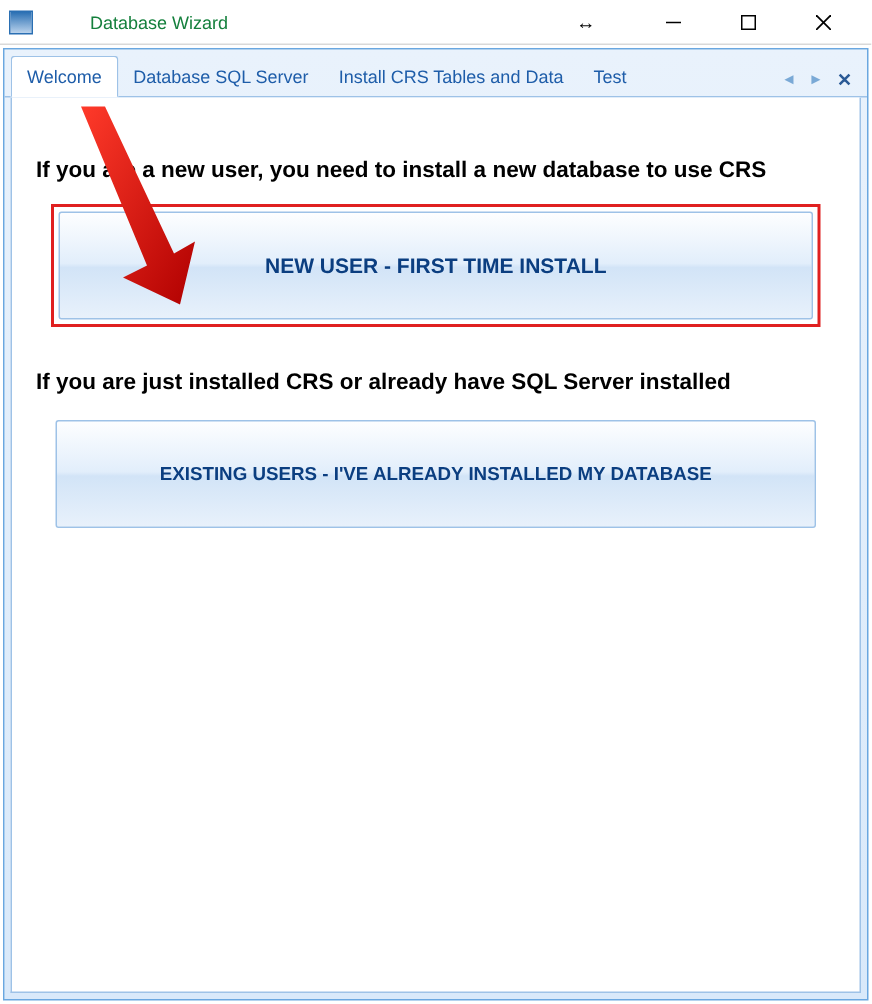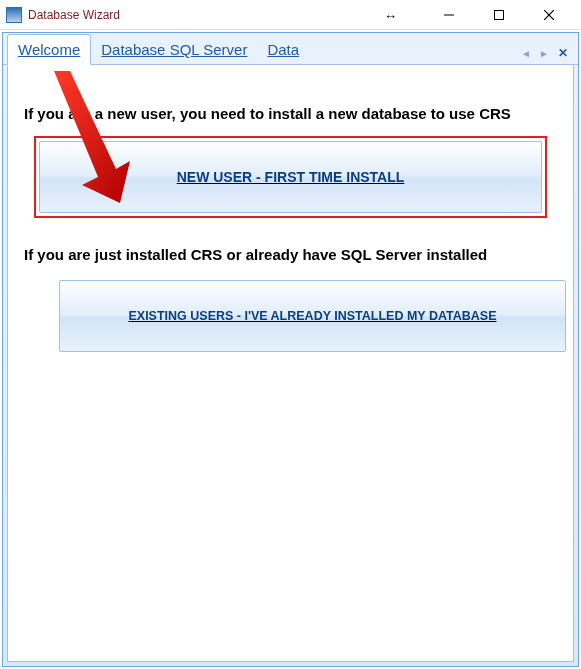--- a/index.html
+++ b/index.html
@@ -23,22 +23,23 @@
   }
   .titlebar .app-icon {
     width: 16px; height: 16px;
     background: linear-gradient(180deg,#2a6fb3,#b9d2ec);
     border: 1px solid #2a6fb3;
     margin-right: 6px;
     flex: 0 0 auto;
   }
   .titlebar .title-text {
     font-size: 12px;
-    color: #7f1d1d;
+    color: #15803d;
     flex: 1 1 auto;
+    margin-left: 32px;
   }
   .titlebar .win-controls-spacer {
     flex: 0 0 auto;
     display: flex;
     align-items: center;
     gap: 26px;
     padding-right: 20px;
   }
   .titlebar .resize-icon {
     font-size: 13px;
@@ -67,26 +68,25 @@
   
   .tabstrip {
     display: flex;
     align-items: flex-end;
     height: 32px;
     padding: 4px 4px 0 4px;
     gap: 0;
     border-bottom: 1px solid #9ec2e7;
   }
   .tab {
-    font-size: 15px;
+    font-size: 12px;
     color: #1e5da9;
     padding: 6px 10px 6px 10px;
     cursor: default;
     white-space: nowrap;
-    text-decoration: underline;
   }
   .tab.active {
     background: #fff;
     border: 1px solid #9ec2e7;
     border-bottom: 1px solid #fff;
     border-radius: 3px 3px 0 0;
     margin-bottom: -1px;
     color: #1e5da9;
   }
   .tabstrip-right {
@@ -126,21 +126,20 @@
   .heading {
     font-size: 15px;
     font-weight: bold;
     color: #000;
     margin: 0 0 14px 0;
   }
 
   .big-button-wrap {
     padding: 3px;
     margin: 0 10px 28px 10px;
-    text-decoration: underline;
   }
   .big-button-wrap.highlighted {
     border: 2px solid #e02020;
   }
 
   .big-button {
     width: 100%;
     height: 72px;
     border: 1px solid #9ec2e7;
     background: linear-gradient(180deg,#fdfeff 0%, #e2eefb 48%, #d2e4f7 52%, #e8f1fb 100%);
@@ -153,21 +152,20 @@
     color: #0b3e80;
     cursor: default;
     text-align: center;
     padding: 0 10px;
     font-family: inherit;
   }
 
   .big-button-wrap.secondary { margin-top: 0; }
   .big-button-wrap.secondary .big-button {
     font-size: 12.5px;
-    margin-left: 22px;
   }
 
   
   .arrow-svg {
     position: absolute;
     left: 20px;
     top: 0px;
     width: 140px;
     height: 160px;
     pointer-events: none;
@@ -198,21 +196,22 @@
         </svg>
     </div>
   </div>
 </div>
 
 <div class="shell">
 
   <div class="tabstrip">
     <div class="tab active"><span>Welcome</span></div>
     <div class="tab"><span>Database SQL Server</span></div>
-    <div class="tab"><span>Data</span></div>
+    <div class="tab"><span>Install CRS Tables and Data</span></div>
+    <div class="tab"><span>Test</span></div>
 
     <div class="tabstrip-right">
       <div class="tab-nav-arrow">
         <span>◄</span>
       </div>
       <div class="tab-nav-arrow">
         <span>►</span>
       </div>
       <div class="tab-close">
         <span>✕</span>

